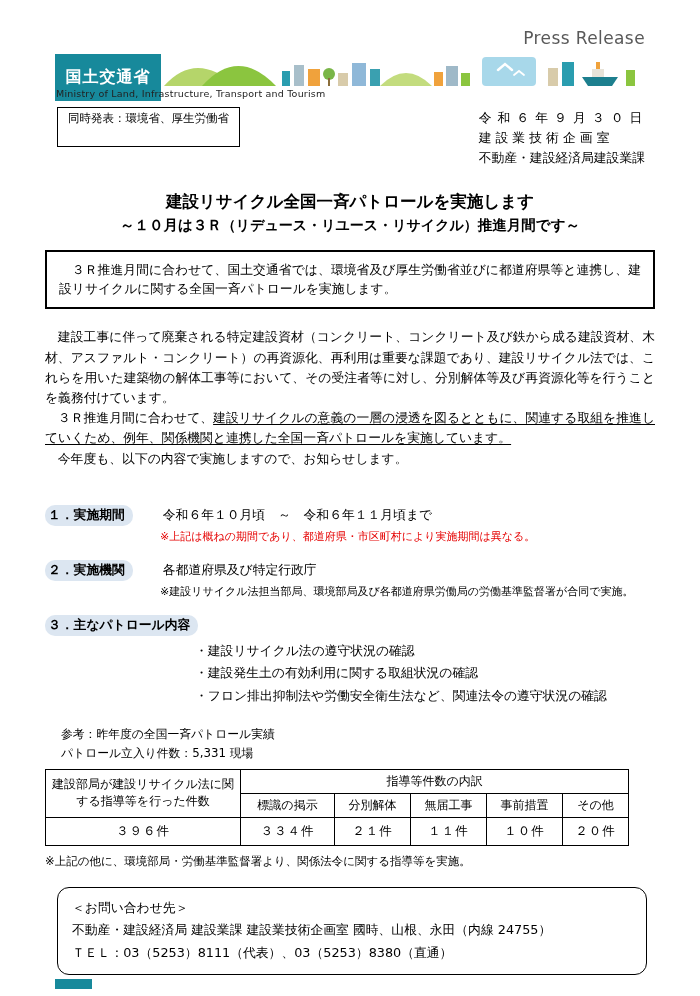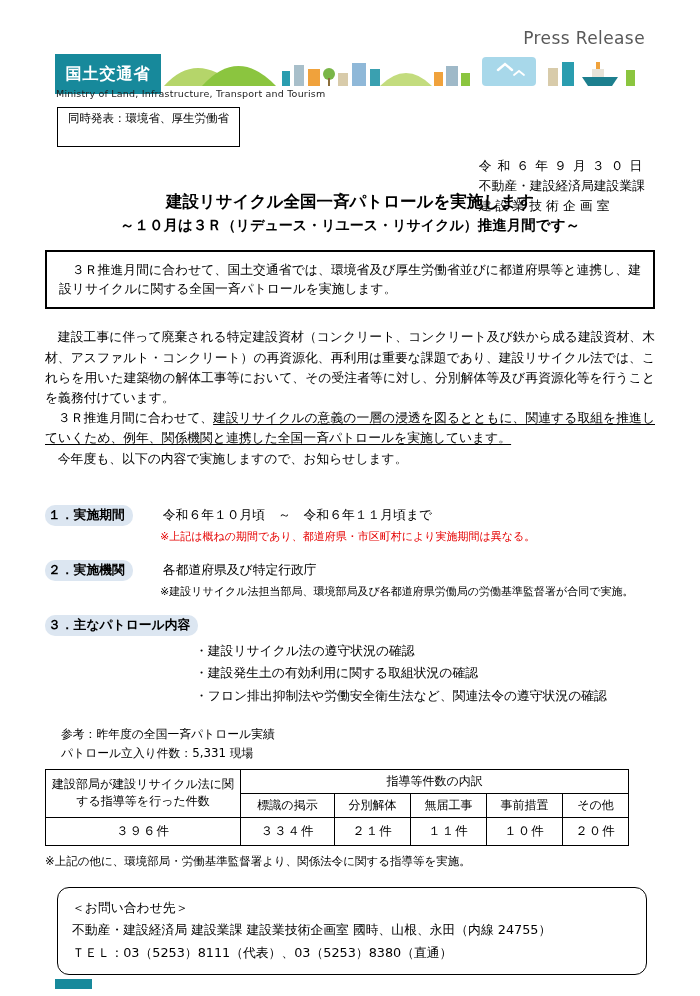--- a/index.html
+++ b/index.html
@@ -17,41 +17,41 @@
     overflow: hidden;
   }
 
   
   .press-release {
     position: absolute; top: 28px; right: 55px;
     font-size: 17px; color: #595959; letter-spacing: 0.4px;
   }
   .logo-box {
     position: absolute; left: 55px; top: 54px;
-    width: 106px; height: 40px;
+    width: 106px; height: 47px;
     background: #17899B; color: #fff;
     display: flex; align-items: center; justify-content: center;
     font-size: 16px; font-weight: bold; letter-spacing: 1px;
   }
   .skyline {
     position: absolute; left: 164px; top: 44px;
     width: 482px; height: 42px;
   }
   .ministry-en {
     position: absolute; left: 56px; top: 88px;
     font-size: 9.5px; color: #222; letter-spacing: 0.2px;
   }
   .joint-box {
     position: absolute; left: 57px; top: 107px;
     border: 1.5px solid #000; padding: 3px 10px 20px;
     font-size: 11.5px;
   }
   .meta-block {
     position: absolute; right: 55px; top: 108px;
-    font-size: 12.8px; line-height: 1.55; text-align: left; margin-top: 48px;
+    font-size: 12.8px; line-height: 1.55; text-align: left;
   }
   .meta-block .date { letter-spacing: 1px; }
 
   
   .main { padding: 192px 45px 0; }
 
   .title { text-align: center; font-size: 16.5px; font-weight: bold; line-height: 1.25; }
   .subtitle { text-align: center; font-size: 14.5px; font-weight: bold; margin-top: 3px; }
   .subtitle .paren { font-size: 14px; }
 
@@ -153,22 +153,22 @@
   </svg>
 
   <div class="ministry-en">Ministry of Land, Infrastructure, Transport and Tourism</div>
 
   <div class="joint-box">
     <span>同時発表：環境省、厚生労働省</span>
   </div>
 
   <div class="meta-block">
     <div class="date">令 和 ６ 年 ９ 月 ３ ０ 日</div>
+    <div>建 設 業 技 術 企 画 室</div>
     <div>不動産・建設経済局建設業課</div>
-    <div>建 設 業 技 術 企 画 室</div>
   </div>
 
   <div class="main">
 
     <div class="title">建設リサイクル全国一斉パトロールを実施します</div>
     <div class="subtitle">
       <span>～１０月は３Ｒ</span><span class="paren">（リデュース・リユース・リサイクル）</span><span>推進月間です～</span>
     </div>
 
     <div class="lead-box">　３Ｒ推進月間に合わせて、国土交通省では、環境省及び厚生労働省並びに都道府県等と連携し、建設リサイクルに関する全国一斉パトロールを実施します。</div>

